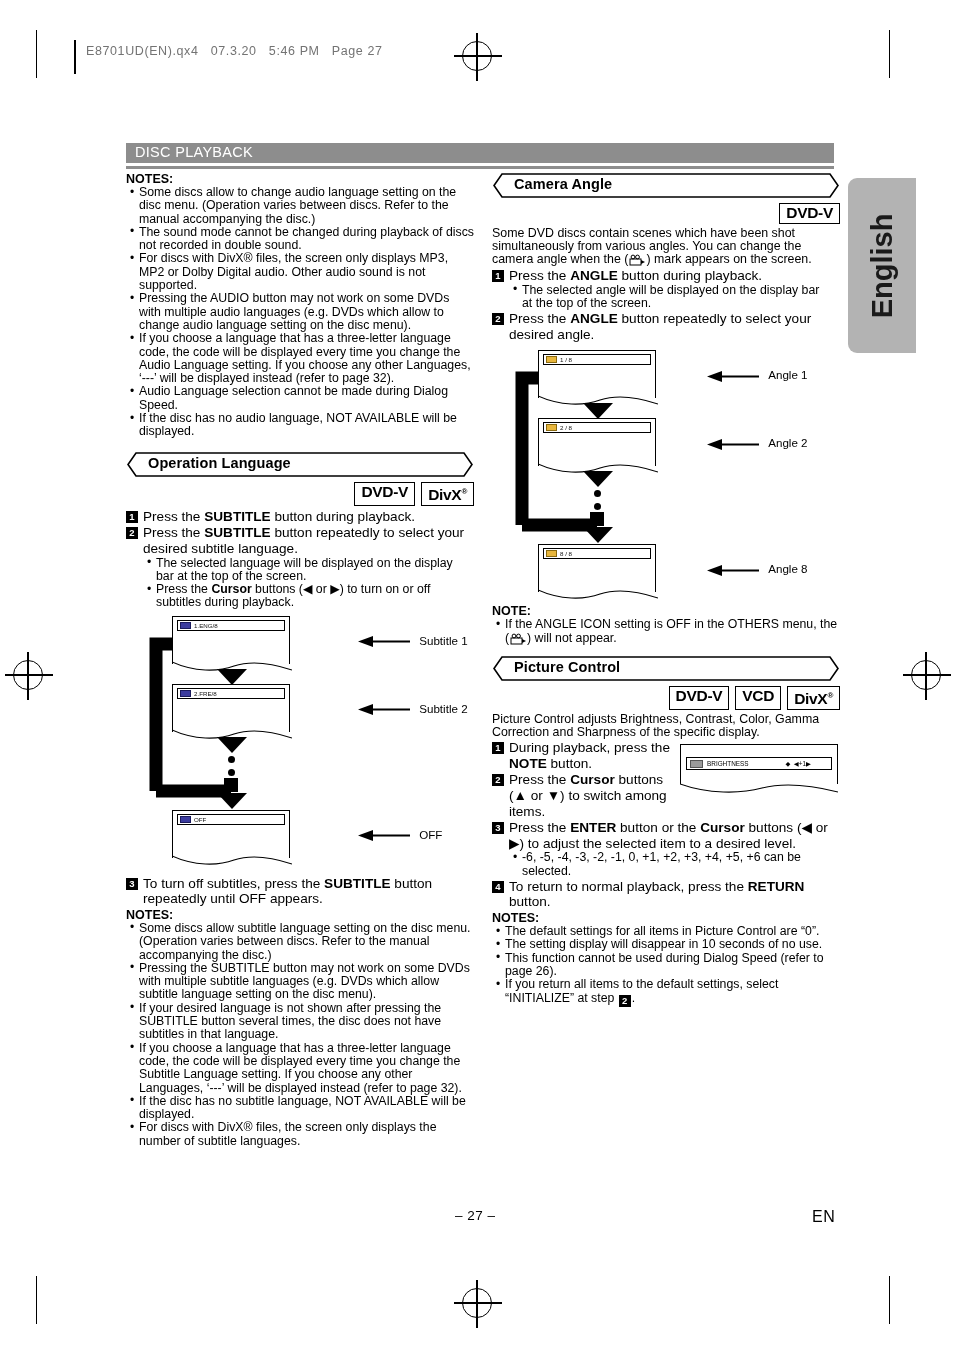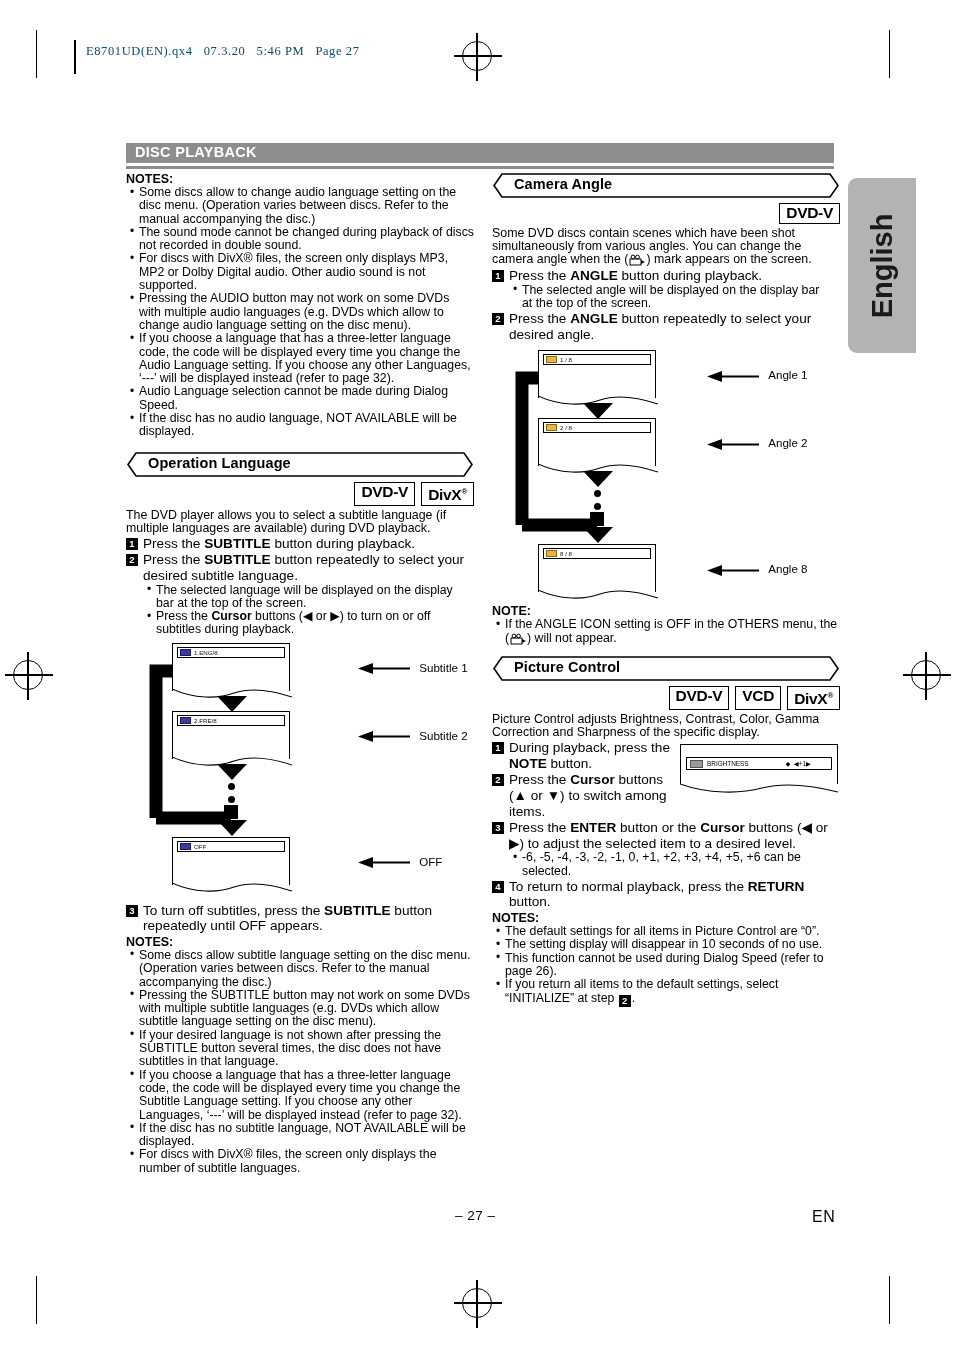--- a/index.html
+++ b/index.html
@@ -20,35 +20,35 @@
     border:1.2px solid #000; border-radius:50%;
   }
   .reg-mark::before, .reg-mark::after {
     content:""; position:absolute; background:#000;
   }
   .reg-mark::before { left:50%; top:-9px; width:1.2px; height:48px; margin-left:-0.6px; }
   .reg-mark::after  { top:50%; left:-9px; height:1.2px; width:48px; margin-top:-0.6px; }
 
   .film-header {
     position:absolute; left:86px; top:44px;
-    font-family:Liberation Serif, serif;
-    font-size:12.5px; letter-spacing:0.6px; color:#0c4a6e;
+    font-family:Liberation Sans, sans-serif;
+    font-size:12.5px; letter-spacing:0.6px; color:#737373;
     white-space:pre;
   }
   .film-bar {
     position:absolute; left:74px; top:40px; width:1.6px; height:34px; background:#000;
   }
 
   
   .page { position:absolute; left:0; top:0; width:954px; height:1351px; }
 
   .section-banner {
     position:absolute; left:126px; top:143px; width:708px; height:20px;
     background:#8d8d8d;
-    color:#fff; font-weight:bold; font-size:14.5px;
+    color:#fff; font-weight:normal; font-size:14.5px;
     letter-spacing:0.3px;
     padding:1px 0 0 9px;
   }
   .banner-rule {
     position:absolute; left:126px; top:166px; width:708px; height:3px;
     background:#8d8d8d;
   }
 
   
   .lang-tab {
@@ -212,21 +212,20 @@
         <path d="M10,2 L338,2 L346,13.5 L338,25 L10,25 L2,13.5 Z" fill="none" stroke="#000" stroke-width="1.6"></path>
       </svg>
       <div class="rtitle">Operation Language</div>
     </div>
 
     <div class="badges">
       <div class="badge">DVD-V</div>
       <div class="badge">DivX<sup>®</sup></div>
     </div>
 
-    <p class="para" style="margin-bottom:1px;">The DVD player allows you to select a subtitle language (if multiple languages are available) during DVD playback.</p>
 
     <div class="steps">
       <div class="step">
         <span class="num">1</span>
         Press the <span class="b">SUBTITLE</span> button during playback.
       </div>
       <div class="step">
         <span class="num">2</span>
         Press the <span class="b">SUBTITLE</span> button repeatedly to select your desired subtitle language.
       </div>

